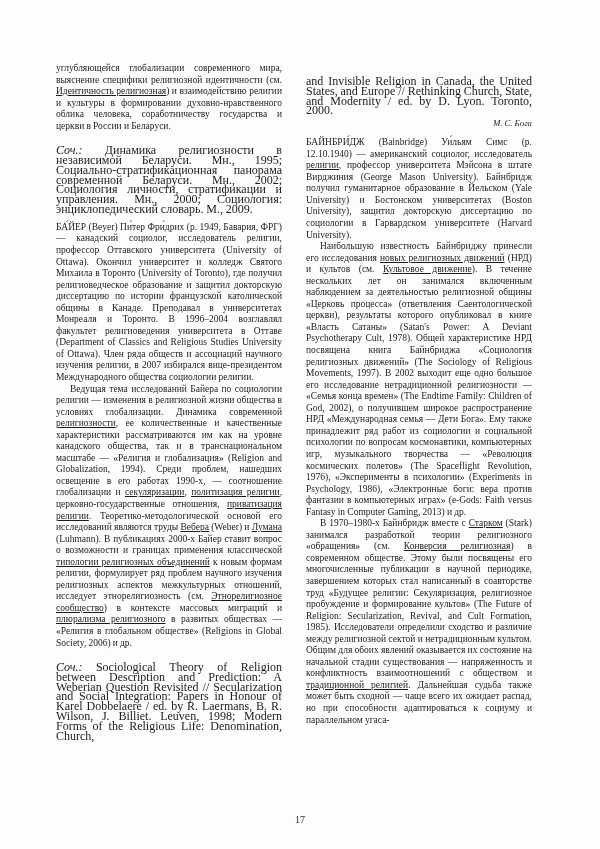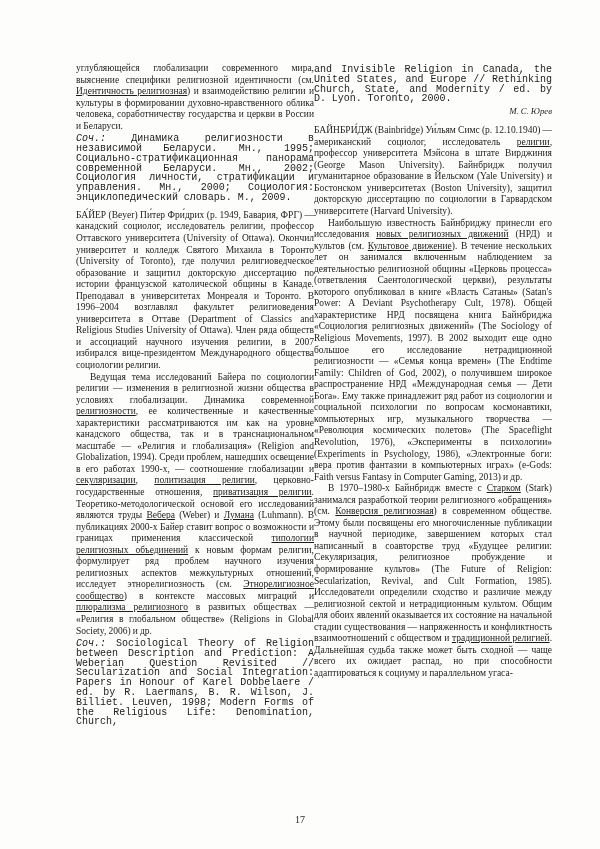--- a/index.html
+++ b/index.html
@@ -11,25 +11,26 @@
     position: relative;
     width: 600px;
     height: 849px;
     background: #fdfdfc;
     font-family: "Liberation Serif", "DejaVu Serif", serif;
     color: #1c1c1c;
     overflow: hidden;
   }
   .columns {
     position: absolute;
-    left: 76px;
+    left: 56px;
     top: 63px;
     width: 476px;
     height: 738px;
     display: flex;
+    gap: 24px;
     overflow: hidden;
   }
   .col {
     flex: 1 1 50%;
     overflow: hidden;
     hyphens: auto;
     -webkit-hyphens: auto;
   }
   p.blk {
     margin: 0;
@@ -41,24 +42,23 @@
   p.body, p.entry {
     font-size: 9.5px;
   }
   p.entry {
     margin-top: 7px;
   }
   p.indent {
     text-indent: 14px;
   }
   p.works {
-    font-size: 10px;
+    font-size: 12px;
     line-height: 9.8px;
-    margin-top: 2px;
-    font-family: Liberation Mono, monospace;
+    margin-top: 14px;
   }
   p.signature {
     text-align: right;
     font-size: 8.8px;
     line-height: 13px;
     margin: 1px 0 1px;
   }
   .s-u { text-decoration: underline; text-underline-offset: 1px; text-decoration-thickness: 0.7px; }
   .s-b { font-weight: 400; }
   .s-i { font-style: italic; }
@@ -79,20 +79,20 @@
   <div class="columns">
     <div class="col">
         <p class="blk body"><span>углубляющейся глобализации современного мира, выяснение специфики религиозной идентичности (см. </span><span class="s-u">Идентичность религиозная</span><span>) и взаимодействию религии и культуры в формировании духовно-нравственного облика человека, соработничеству государства и церкви в России и Беларуси.</span></p>
         <p class="blk works"><span class="s-i">Соч.:</span><span> Динамика религиозности в независимой Беларуси. Мн., 1995; Социально-стратификационная панорама современной Беларуси. Мн., 2002; Социология личности, стратификации и управления. Мн., 2000; Социология: энциклопедический словарь. М., 2009.</span></p>
         <p class="blk entry"><span class="s-b">БА́ЙЕР (Beyer) Пи́тер Фри́дрих</span><span> (р. 1949, Бавария, ФРГ) — канадский социолог, исследователь религии, профессор Оттавского университета (University of Ottawa). Окончил университет и колледж Святого Михаила в Торонто (University of Toronto), где получил религиоведческое образование и защитил докторскую диссертацию по истории французской католической общины в Канаде. Преподавал в университетах Монреаля и Торонто. В 1996–2004 возглавлял факультет религиоведения университета в Оттаве (Department of Classics and Religious Studies University of Ottawa). Член ряда обществ и ассоциаций научного изучения религии, в 2007 избирался вице-президентом Международного общества социологии религии.</span></p>
         <p class="blk body indent"><span>Ведущая тема исследований Байера по социологии религии — изменения в религиозной жизни общества в условиях глобализации. Динамика современной </span><span class="s-u">религиозности</span><span>, ее количественные и качественные характеристики рассматриваются им как на уровне канадского общества, так и в транснациональном масштабе — «Религия и глобализация» (Religion and Globalization, 1994). Среди проблем, нашедших освещение в его работах 1990-х, — соотношение глобализации и </span><span class="s-u">секуляризации</span><span>, </span><span class="s-u">политизация религии</span><span>, церковно-государственные отношения, </span><span class="s-u">приватизация религии</span><span>. Теоретико-методологической основой его исследований являются труды </span><span class="s-u">Вебера</span><span> (Weber) и </span><span class="s-u">Лумана</span><span> (Luhmann). В публикациях 2000-х Байер ставит вопрос о возможности и границах применения классической </span><span class="s-u">типологии религиозных объединений</span><span> к новым формам религии, формулирует ряд проблем научного изучения религиозных аспектов межкультурных отношений, исследует этнорелигиозность (см. </span><span class="s-u">Этнорелигиозное сообщество</span><span>) в контексте массовых миграций и </span><span class="s-u">плюрализма религиозного</span><span> в развитых обществах — «Религия в глобальном обществе» (Religions in Global Society, 2006) и др.</span></p>
         <p class="blk works"><span class="s-i">Соч.:</span><span> Sociological Theory of Religion between Description and Prediction: A Weberian Question Revisited // Secularization and Social Integration: Papers in Honour of Karel Dobbelaere / ed. by R. Laermans, B. R. Wilson, J. Billiet. Leuven, 1998; Modern Forms of the Religious Life: Denomination, Church,</span></p>
       </div>
     <div class="col">
         <p class="blk works"><span>and Invisible Religion in Canada, the United States, and Europe // Rethinking Church, State, and Modernity / ed. by D. Lyon. Toronto, 2000.</span></p>
-        <p class="blk signature"><span class="s-i">М. С. Юрев</span></p>
+        <p class="blk signature"><span class="s-i">М. С. Бога</span></p>
         <p class="blk entry"><span class="s-b">БАЙНБРИ́ДЖ (Bainbridge) Уи́льям Симс</span><span> (р. 12.10.1940) — американский социолог, исследователь </span><span class="s-u">религии</span><span>, профессор университета Мэйсона в штате Вирджиния (George Mason University). Байнбридж получил гуманитарное образование в Йельском (Yale University) и Бостонском университетах (Boston University), защитил докторскую диссертацию по социологии в Гарвардском университете (Harvard University).</span></p>
         <p class="blk body indent"><span>Наибольшую известность Байнбриджу принесли его исследования </span><span class="s-u">новых религиозных движений</span><span> (НРД) и культов (см. </span><span class="s-u">Культовое движение</span><span>). В течение нескольких лет он занимался включенным наблюдением за деятельностью религиозной общины «Церковь процесса» (ответвления Саентологической церкви), результаты которого опубликовал в книге «Власть Сатаны» (Satan's Power: A Deviant Psychotherapy Cult, 1978). Общей характеристике НРД посвящена книга Байнбриджа «Социология религиозных движений» (The Sociology of Religious Movements, 1997). В 2002 выходит еще одно большое его исследование нетрадиционной религиозности — «Семья конца времен» (The Endtime Family: Children of God, 2002), о получившем широкое распространение НРД «Международная семья — Дети Бога». Ему также принадлежит ряд работ из социологии и социальной психологии по вопросам космонавтики, компьютерных игр, музыкального творчества — «Революция космических полетов» (The Spaceflight Revolution, 1976), «Эксперименты в психологии» (Experiments in Psychology, 1986), «Электронные боги: вера против фантазии в компьютерных играх» (e-Gods: Faith versus Fantasy in Computer Gaming, 2013) и др.</span></p>
         <p class="blk body indent"><span>В 1970–1980-х Байнбридж вместе с </span><span class="s-u">Старком</span><span> (Stark) занимался разработкой теории религиозного «обращения» (см. </span><span class="s-u">Конверсия религиозная</span><span>) в современном обществе. Этому были посвящены его многочисленные публикации в научной периодике, завершением которых стал написанный в соавторстве труд «Будущее религии: Секуляризация, религиозное пробуждение и формирование культов» (The Future of Religion: Secularization, Revival, and Cult Formation, 1985). Исследователи определили сходство и различие между религиозной сектой и нетрадиционным культом. Общим для обоих явлений оказывается их состояние на начальной стадии существования — напряженность и конфликтность взаимоотношений с обществом и </span><span class="s-u">традиционной религией</span><span>. Дальнейшая судьба также может быть сходной — чаще всего их ожидает распад, но при способности адаптироваться к социуму и параллельном угаса-</span></p>
       </div>
   </div>
   <div class="footer">17</div>
 </div>
 
 </body></html>

